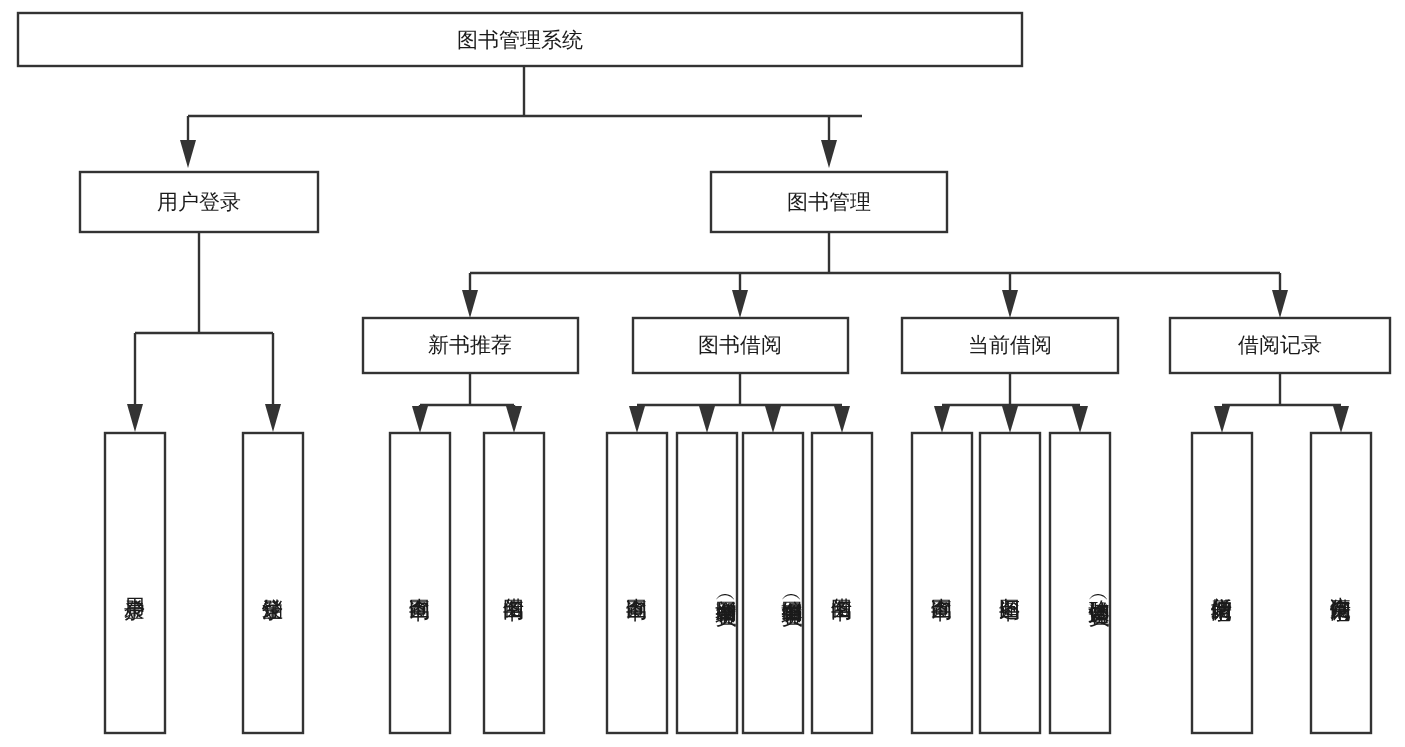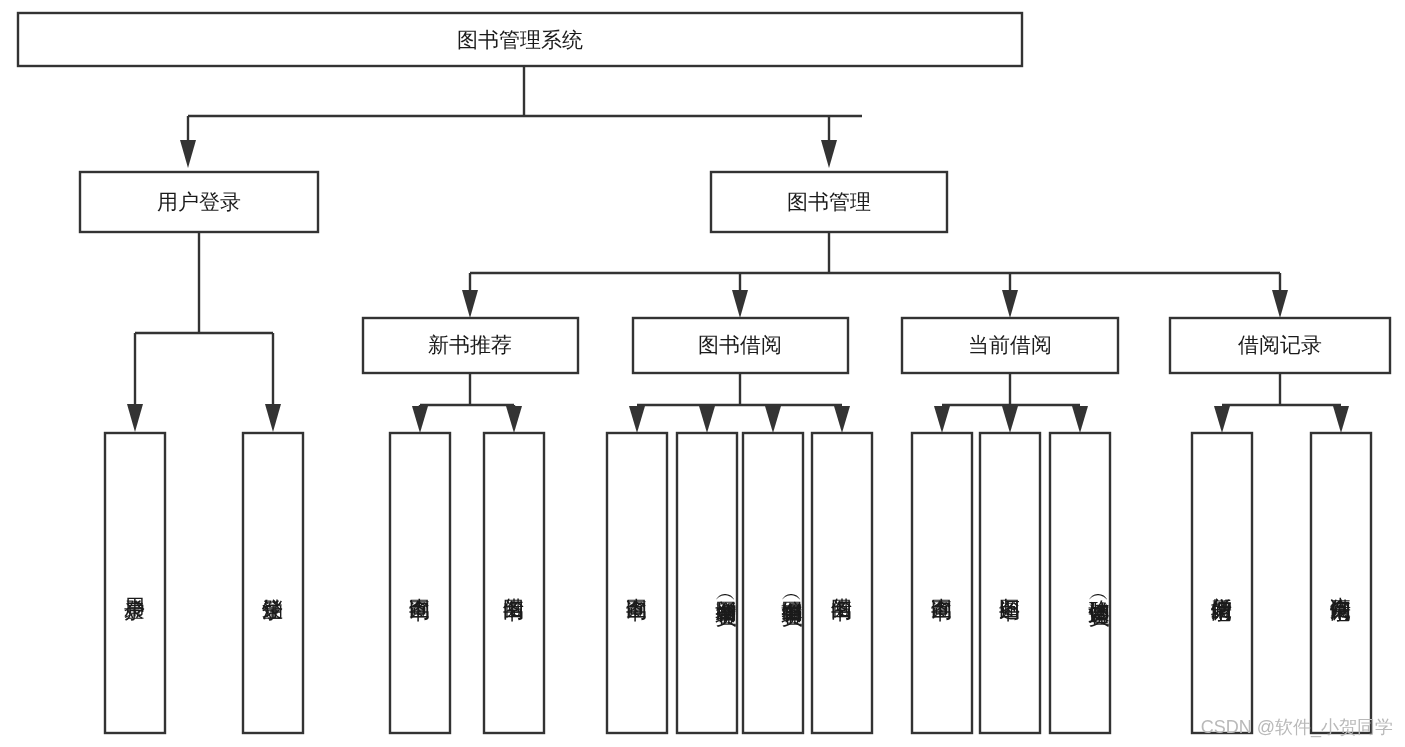--- a/index.html
+++ b/index.html
@@ -227,15 +227,14 @@
   <div class="vlabel" style="left:743px; top:433px; width:60px; height:300px; align-items:flex-start; padding-top:8px; box-sizing:border-box;">编辑图书（管理员）</div>
   <div class="vlabel" style="left:812px; top:433px; width:60px; height:300px;">借阅图书</div>
 
   <div class="vlabel" style="left:912px; top:433px; width:60px; height:300px;">查询图书</div>
   <div class="vlabel" style="left:980px; top:433px; width:60px; height:300px;">归还图书</div>
   <div class="vlabel" style="left:1050px; top:433px; width:60px; height:300px; align-items:flex-start; padding-top:8px; box-sizing:border-box;">确认归还（管理员）</div>
 
   <div class="vlabel" style="left:1192px; top:433px; width:60px; height:300px;">新增借阅记录</div>
   <div class="vlabel" style="left:1311px; top:433px; width:60px; height:300px;">查询借阅记录</div>
 
-  <div id="watermark">CSDN @软件_小贺同学</div>
 
 </div>
 
 </body></html>

